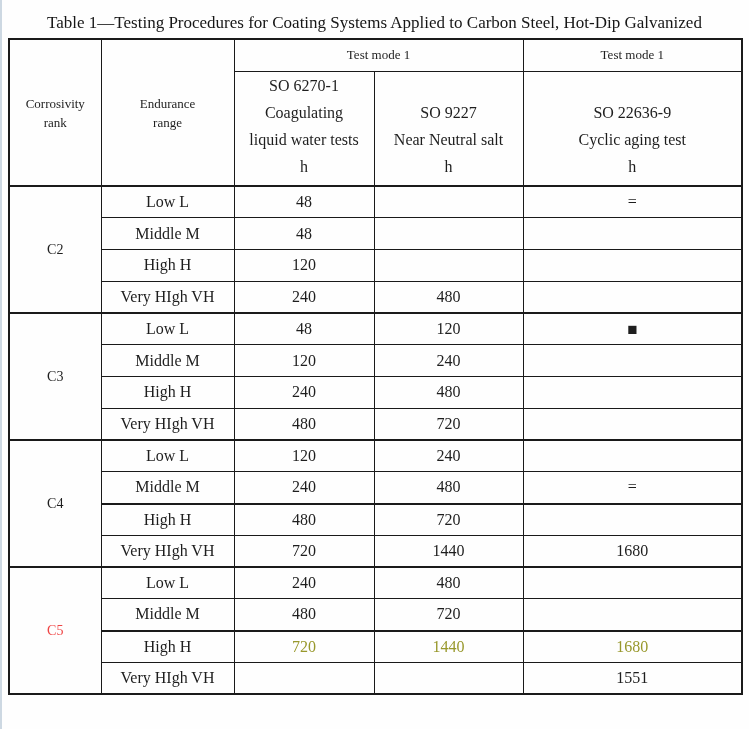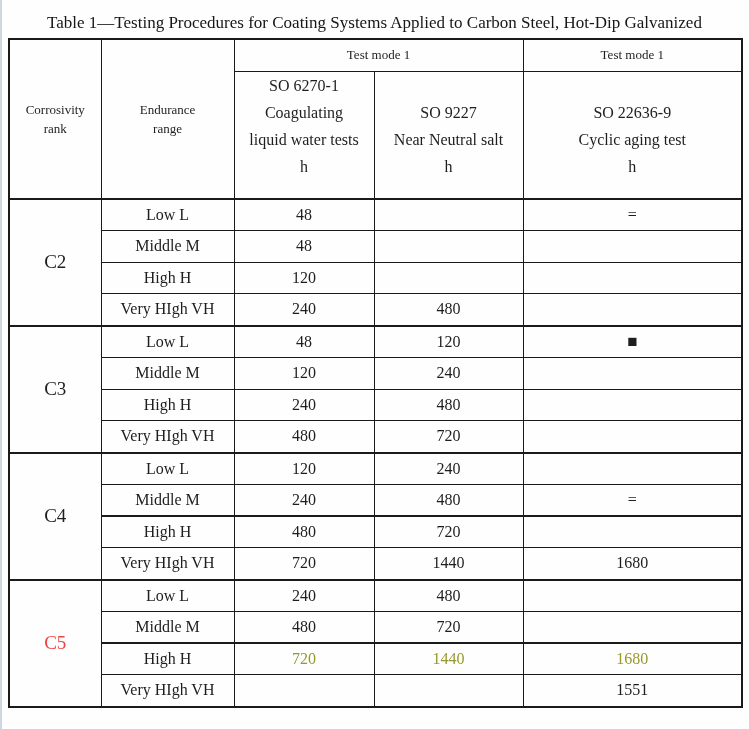--- a/index.html
+++ b/index.html
@@ -49,32 +49,32 @@
     vertical-align: middle;
     font-weight: normal;
     font-size: 16px;
     color: #1e1e1e;
   }
   tr.h1 { height: 32px; }
   tr.h1 th { font-size: 13px; }
   tr.h2 { height: 115px; }
   tr.h2 th {
     vertical-align: bottom;
-    padding-bottom: 18px;
+    padding-bottom: 5px;
     line-height: 27px;
     white-space: pre-line;
   }
   th.span2 {
     white-space: pre-line;
     line-height: 19px;
   }
   tbody tr { height: 31.75px; }
   tr.sec td { border-top-width: 2.5px; }
   tr.thick td { border-bottom-width: 2.5px; }
-  td.rank { font-size: 19px; text-align: center; }
+  td.rank { font-size: 14px; text-align: center; }
   td.sq { font-size: 17px; line-height: 1; }
 </style>
 </head>
 <body>
 
 <div class="page">
   <div class="window-edge"></div>
 
   <div class="title">
     <span>Table 1—Testing Procedures for Coating Systems Applied to Carbon Steel, Hot-Dip Galvanized</span>

